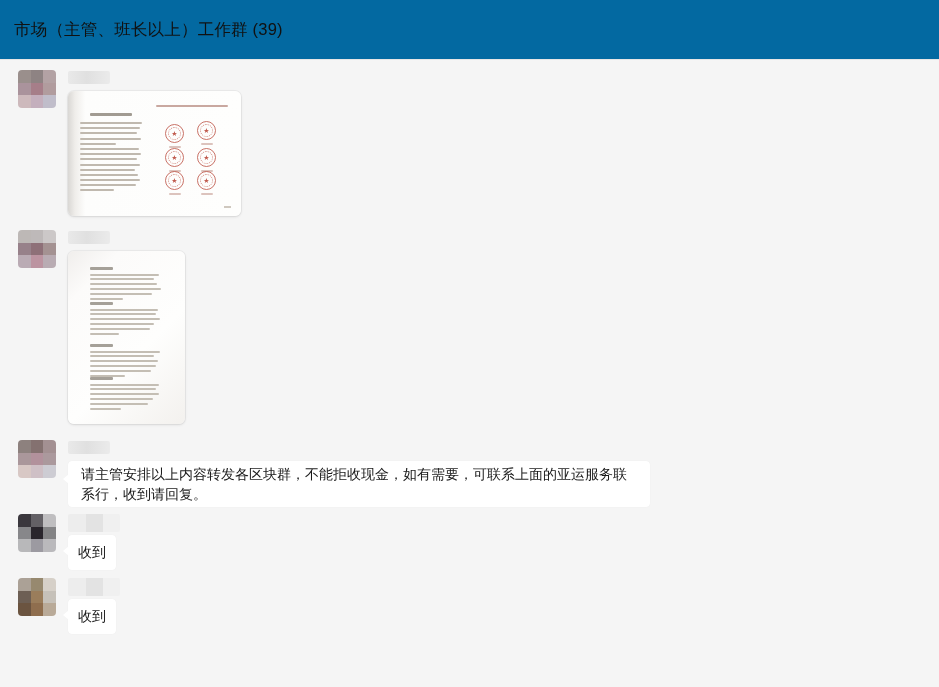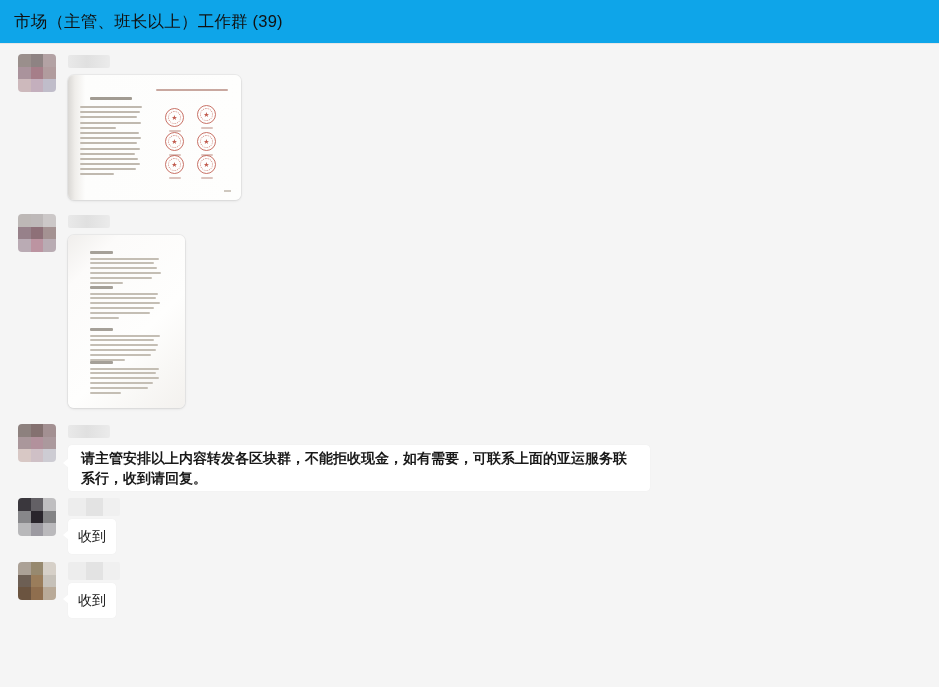--- a/index.html
+++ b/index.html
@@ -5,21 +5,21 @@
   * { margin:0; padding:0; box-sizing:border-box; }
   html,body { width:939px; height:687px; overflow:hidden; }
   body {
     font-family:"Liberation Sans","DejaVu Sans",sans-serif;
     background:#f5f5f5;
     color:#1a1a1a;
     position:relative;
   }
   
   .chat-header {
-    height:44px; background:#0ea5e9;
+    height:60px; background:#0369a1;
     border-bottom:1px solid #e6e6e6;
     display:flex; align-items:center;
     padding-left:14px;
   }
   .chat-title { font-size:16.5px; font-weight:500; color:#111; letter-spacing:.2px; }
 
   
   .chat-area { position:relative; width:100%; }
   .msg { display:flex; align-items:flex-start; padding-left:18px; }
   .avatar {
@@ -40,21 +40,21 @@
   .bubble {
     position:relative; background:#ffffff; border-radius:4px;
     font-size:14px; line-height:20px; color:#191919;
     box-shadow:0 0 1px rgba(0,0,0,.08);
   }
   .bubble::before {
     content:""; position:absolute; left:-5px; top:13px;
     border-top:5px solid transparent; border-bottom:5px solid transparent;
     border-right:6px solid #ffffff;
   }
-  .bubble.text-long { margin-top:7px; width:582px; padding:3px 13px;font-weight:bold; }
+  .bubble.text-long { margin-top:7px; width:582px; padding:3px 13px; }
   .bubble.text-short { margin-top:3px; padding:7px 10px; display:inline-block; line-height:21px; }
   .bubble.text-short::before { top:11px; }
 
   
   .img-card {
     position:relative; margin-top:7px; border-radius:6px; overflow:hidden;
     box-shadow:0 1px 3px rgba(0,0,0,.10), 0 0 0 1px rgba(0,0,0,.04);
     cursor:pointer;
   }
   .img-card.doc1 { width:173px; height:125px;

